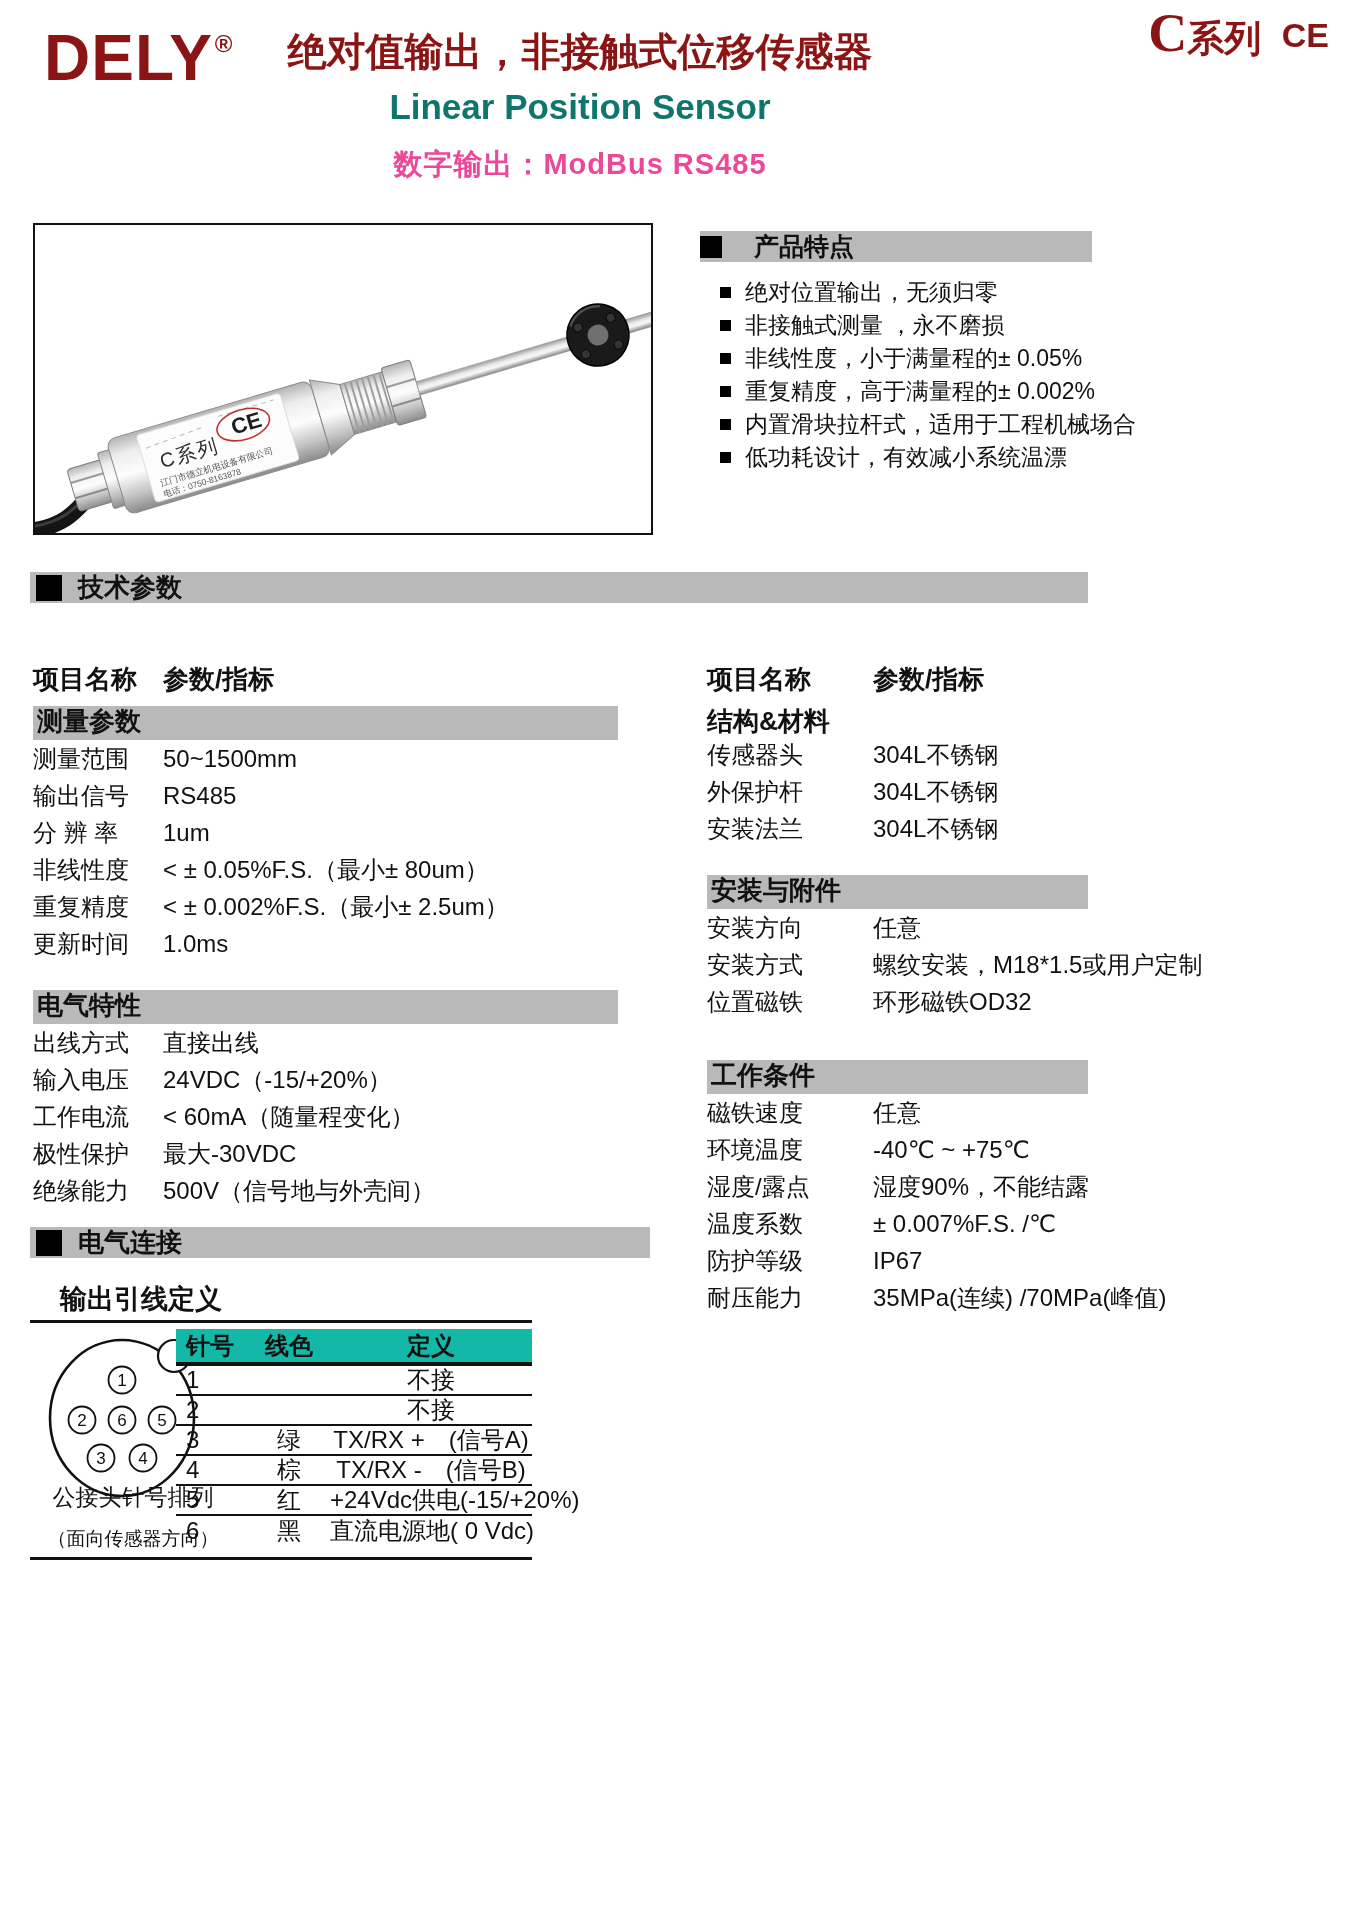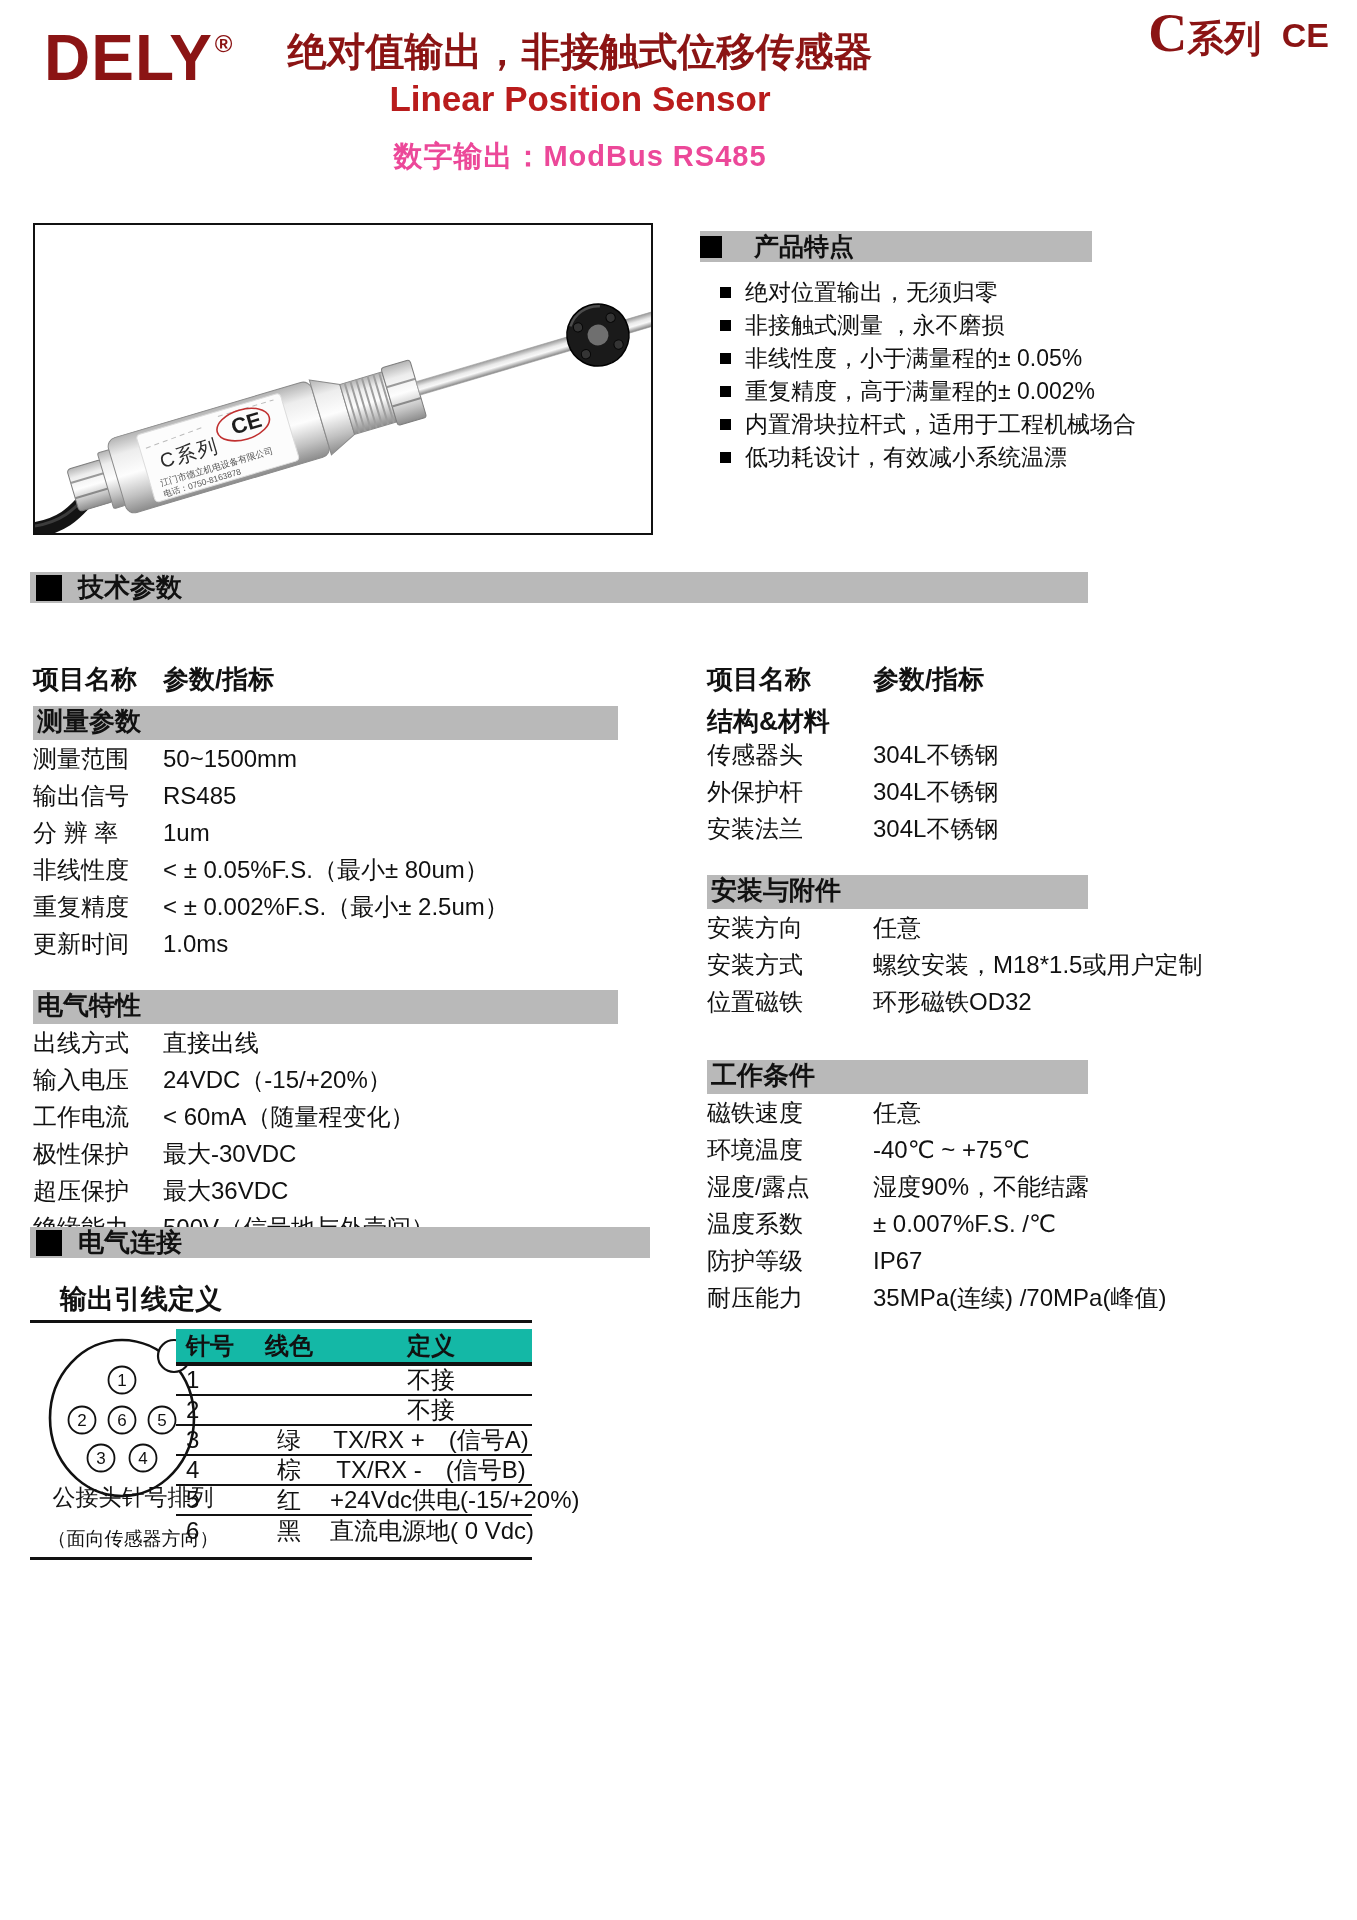--- a/index.html
+++ b/index.html
@@ -9,21 +9,21 @@
     overflow:hidden;
   }
   
   .logo {
     position:absolute; left:44px; top:26px;
     font-size:64px; font-weight:900; color:#8b1414; letter-spacing:1px; line-height:1;
   }
   .logo sup { font-size:24px; font-weight:700; vertical-align:28px; margin-left:2px; }
   .title-block { position:absolute; left:230px; top:30px; width:700px; text-align:center; }
   .title-zh { font-size:39px; font-weight:700; color:#8b1414; line-height:1.15; }
-  .title-en { font-size:35px; font-weight:600; color:#b91c1c; line-height:1.15; margin-top:4px; }
+  .title-en { font-size:35px; font-weight:600; color:#0f766e; line-height:1.15; margin-top:12px; }
   .title-out { font-size:29px; font-weight:700; color:#ec4899; margin-top:18px; letter-spacing:1px; }
   .series-badge { position:absolute; right:28px; top:2px; color:#8b1414; white-space:nowrap; }
   .series-zh { display:inline-block; font-size:37px; font-weight:700; }
   .series-zh::first-letter { font-size:54px; font-family:"Liberation Serif","DejaVu Serif",serif; font-weight:700; }
   .series-ce { display:inline-block; font-size:34px; font-weight:700; margin-left:16px; vertical-align:4px; }
 
   
   .photo-box { position:absolute; left:33px; top:223px; width:616px; height:308px; border:2.5px solid #111; background:#fff; }
   .photo-box svg { display:block; }
 
@@ -234,24 +234,20 @@
         <span class="lab w130">输入电压</span>
         <span>24VDC（-15/+20%）</span>
       </div>
     <div class="spec-row">
         <span class="lab w130">工作电流</span>
         <span>&lt; 60mA（随量程变化）</span>
       </div>
     <div class="spec-row">
         <span class="lab w130">极性保护</span>
         <span>最大-30VDC</span>
-      </div>
-    <div class="spec-row">
-        <span class="lab w130">超压保护</span>
-        <span>最大36VDC</span>
       </div>
     <div class="spec-row">
         <span class="lab w130">绝缘能力</span>
         <span>500V（信号地与外壳间）</span>
       </div>
   </div>
 
   <div class="col col-right">
     <div class="spec-headrow">
       <span class="lab w166">项目名称</span>

